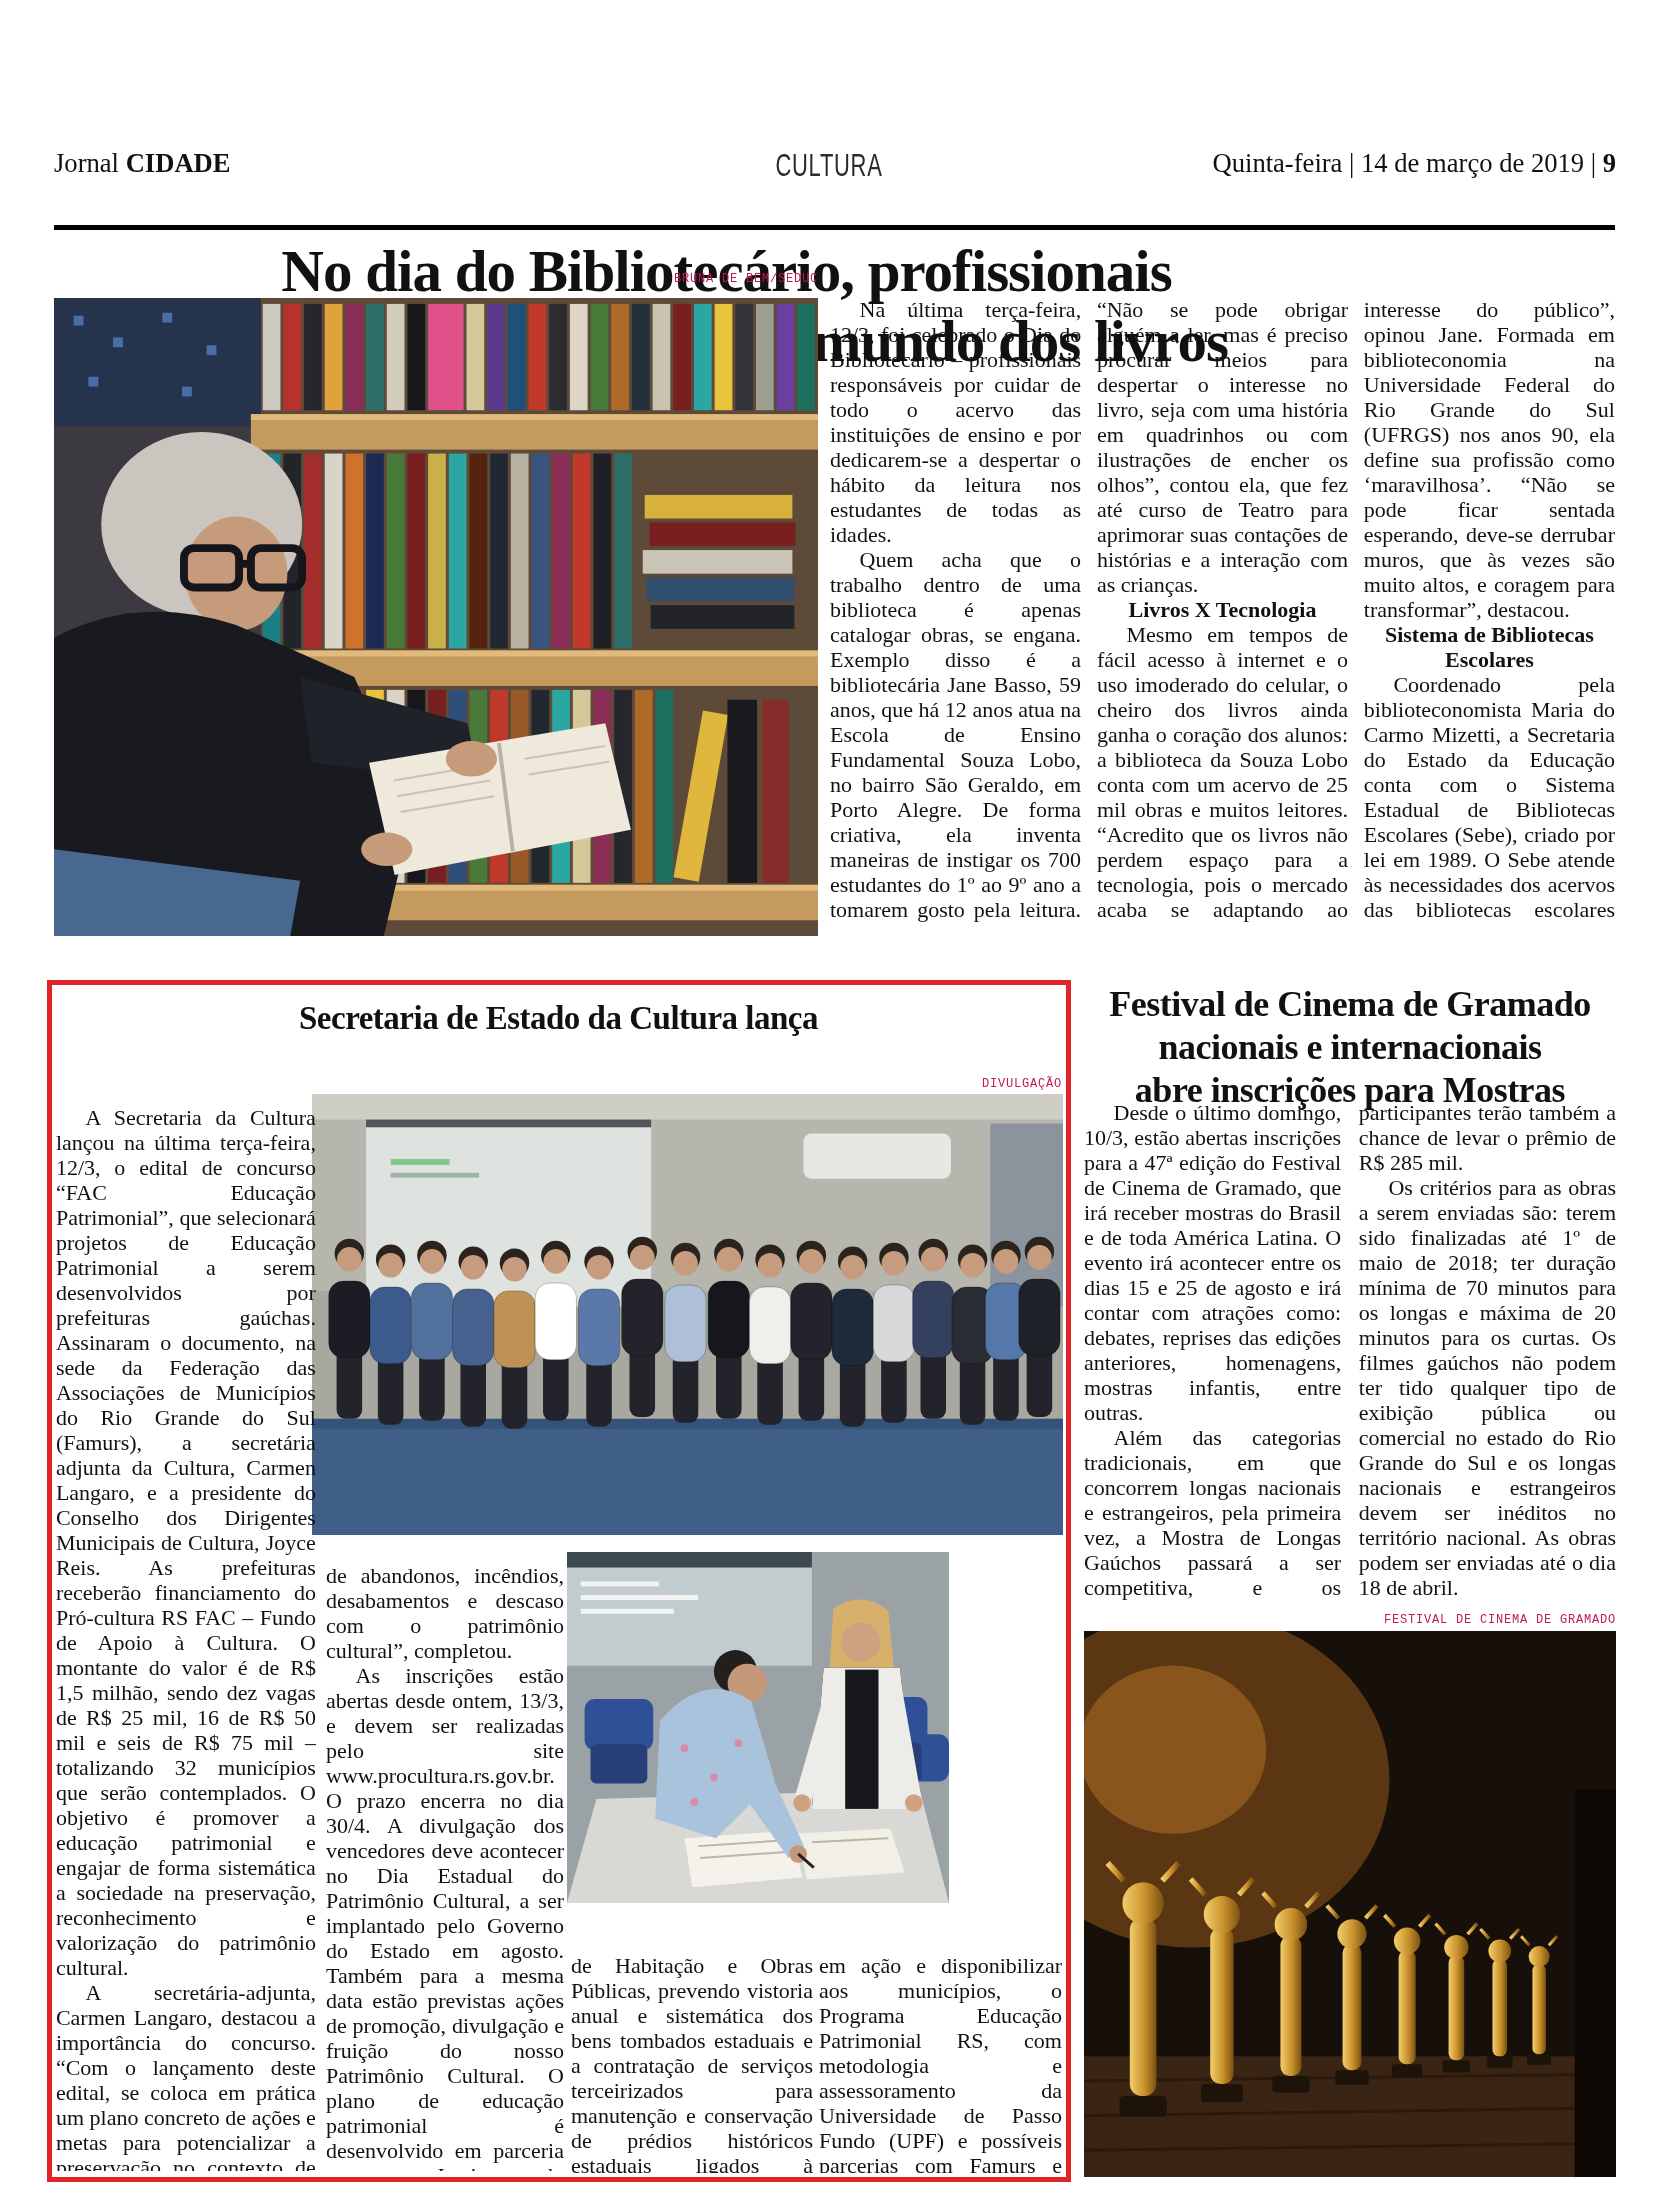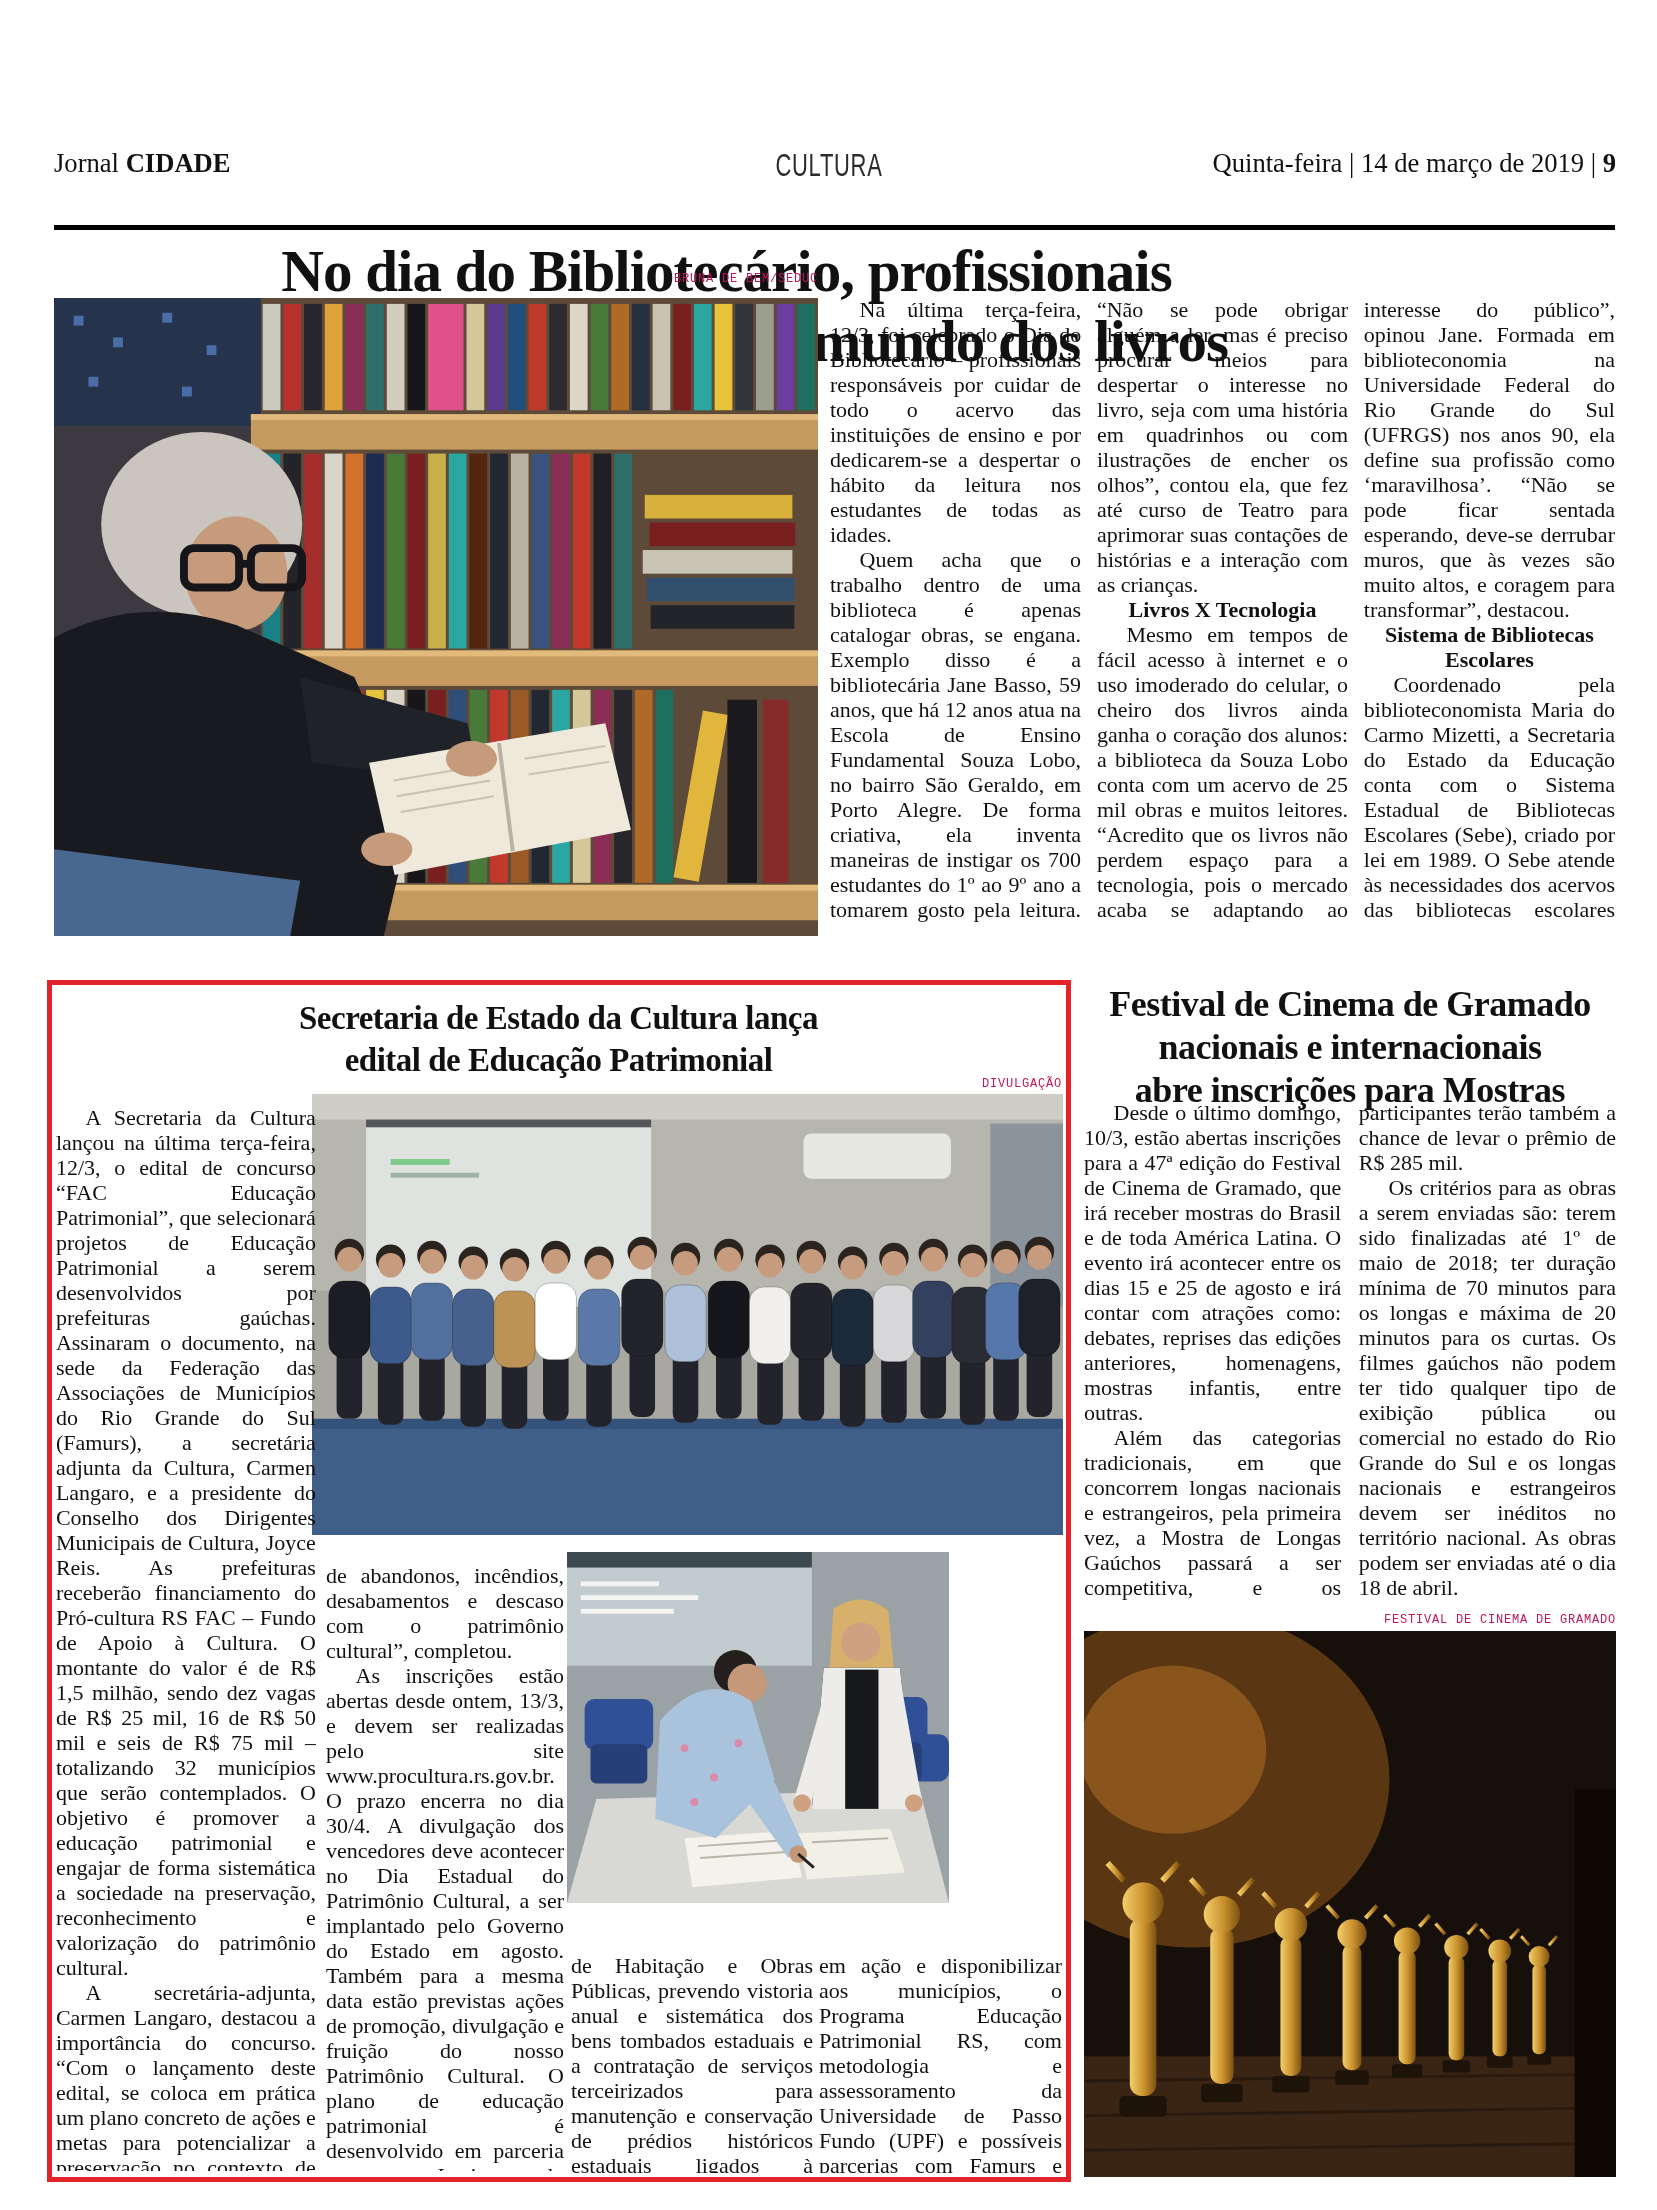--- a/index.html
+++ b/index.html
@@ -192,21 +192,20 @@
     <p>Quem acha que o trabalho dentro de uma biblioteca é apenas catalogar obras, se engana. Exemplo disso é a bibliotecária Jane Basso, 59 anos, que há 12 anos atua na Escola de Ensino Fundamental Souza Lobo, no bairro São Geraldo, em Porto Alegre. De forma criativa, ela inventa maneiras de instigar os 700 estudantes do 1º ao 9º ano a tomarem gosto pela leitura. “Não se pode obrigar alguém a ler, mas é preciso procurar meios para despertar o interesse no livro, seja com uma história em quadrinhos ou com ilustrações de encher os olhos”, contou ela, que fez até curso de Teatro para aprimorar suas contações de histórias e a interação com as crianças.</p>
     <p class="subhead">Livros X Tecnologia</p>
     <p>Mesmo em tempos de fácil acesso à internet e o uso imoderado do celular, o cheiro dos livros ainda ganha o coração dos alunos: a biblioteca da Souza Lobo conta com um acervo de 25 mil obras e muitos leitores. “Acredito que os livros não perdem espaço para a tecnologia, pois o mercado acaba se adaptando ao interesse do público”, opinou Jane. Formada em biblioteconomia na Universidade Federal do Rio Grande do Sul (UFRGS) nos anos 90, ela define sua profissão como ‘maravilhosa’. “Não se pode ficar sentada esperando, deve-se derrubar muros, que às vezes são muito altos, e coragem para transformar”, destacou.</p>
     <p class="subhead">Sistema de Bibliotecas Escolares</p>
     <p>Coordenado pela biblioteconomista Maria do Carmo Mizetti, a Secretaria do Estado da Educação conta com o Sistema Estadual de Bibliotecas Escolares (Sebe), criado por lei em 1989. O Sebe atende às necessidades dos acervos das bibliotecas escolares espalhadas pelo RS. “Queremos fomentar práticas de incentivo à leitura e à formação continuada de bibliotecários”, explicou ela, que comemora a quantidade de acervo ao acesso dos estudantes. “Me orgulho em dizer que temos um rico acervo, com grandes obras literárias e uma vasta diversidade de autores”, reiterou. Agora, cabe aos estudantes aproveitar o que o maravilhoso mundo dos livros pode proporcionar e aprender com quem mais entende do assunto: o bibliotecário.</p>
   </div>
 
   <div class="redbox">
     <div class="boxtitle">
       <div>Secretaria de Estado da Cultura lança</div>
-      <div>edital de Educação Patrimonial</div>
     </div>
     <div class="credit" style="right:3.9px;top:92px;">DIVULGAÇÃO</div>
 
     <div class="photo" style="left:260px;top:109px;width:751px;height:441px;">
       <svg viewBox="0 0 764 448" preserveAspectRatio="none">
         <defs>
           <g id="gp">
             <rect x="-13" y="30" width="26" height="88" rx="9" fill="#23242b"></rect>
             <rect x="-21" y="-22" width="42" height="78" rx="15" fill="currentColor" stroke="rgba(0,0,0,.25)" stroke-width="1"></rect>
             <circle cx="0" cy="-50" r="15" fill="#2b241e"></circle>

